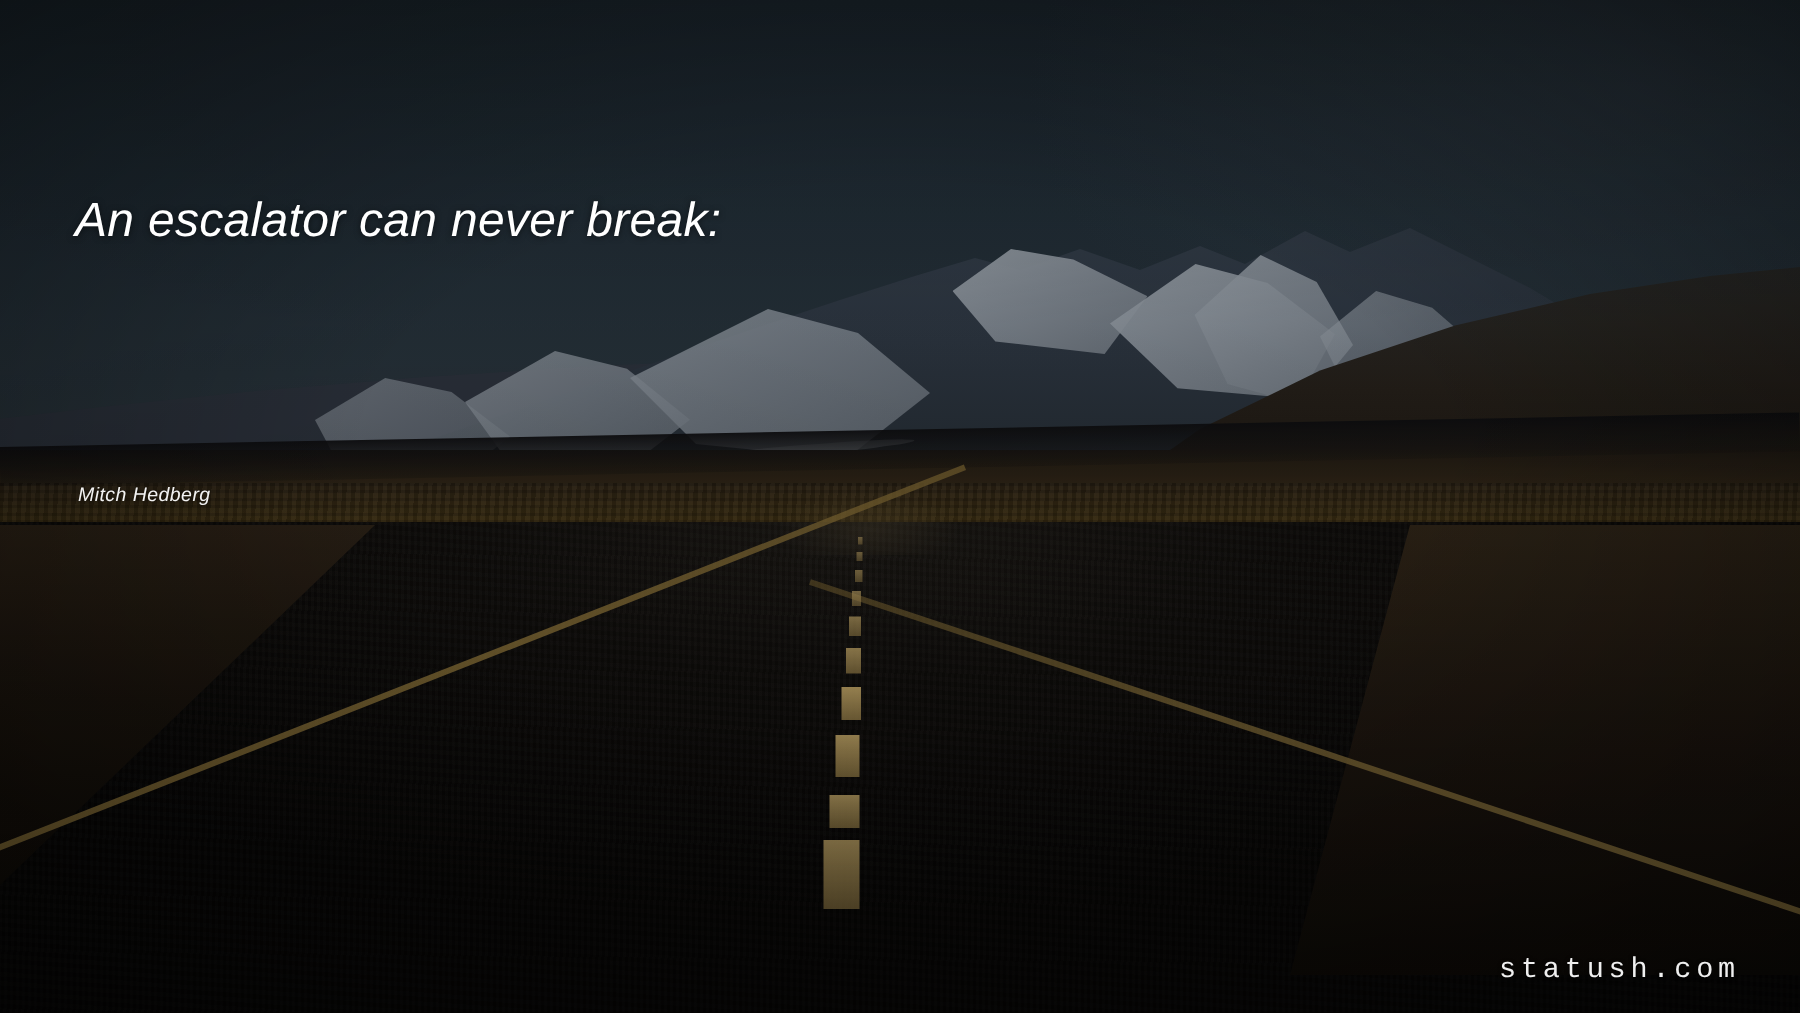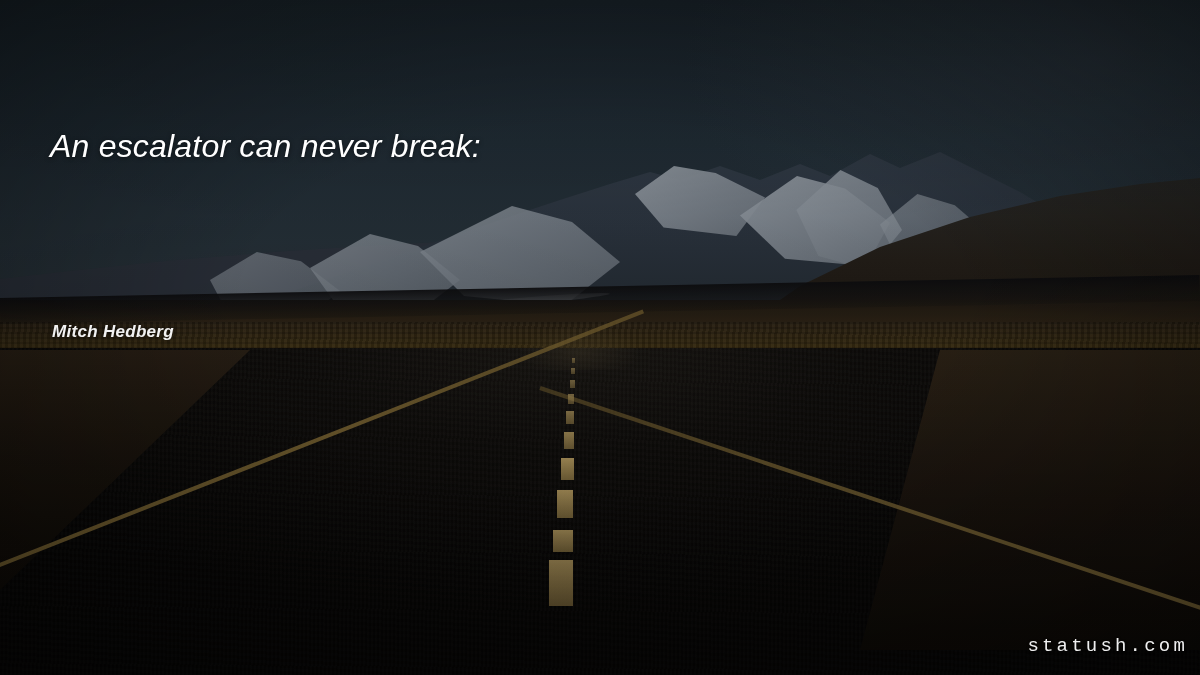--- a/index.html
+++ b/index.html
@@ -177,29 +177,28 @@
     font-style: italic;
     font-weight: 400;
     color: #ffffff;
     line-height: 68px;
     letter-spacing: .2px;
     text-shadow: 0 1px 4px rgba(0,0,0,.55);
     white-space: nowrap;
   }
   .attribution {
     position: absolute; left: 52px; top: 322px;
-    font-size: 17px;
+    font-size: 13px;
     font-style: italic;
     color: #f2f2f2;
     letter-spacing: .3px;
     text-shadow: 0 1px 4px rgba(0,0,0,.6);
-    font-weight: bold;
   }
   .watermark {
-    position: absolute; right: 12px; bottom: 18px;
+    position: absolute; right: 40px; bottom: 18px;
     font-family: "Liberation Mono", "DejaVu Sans Mono", monospace;
     font-size: 19px;
     color: #efefef;
     letter-spacing: 3.2px;
     text-shadow: 0 1px 3px rgba(0,0,0,.8);
   }
 </style>
 </head>
 <body>
 

